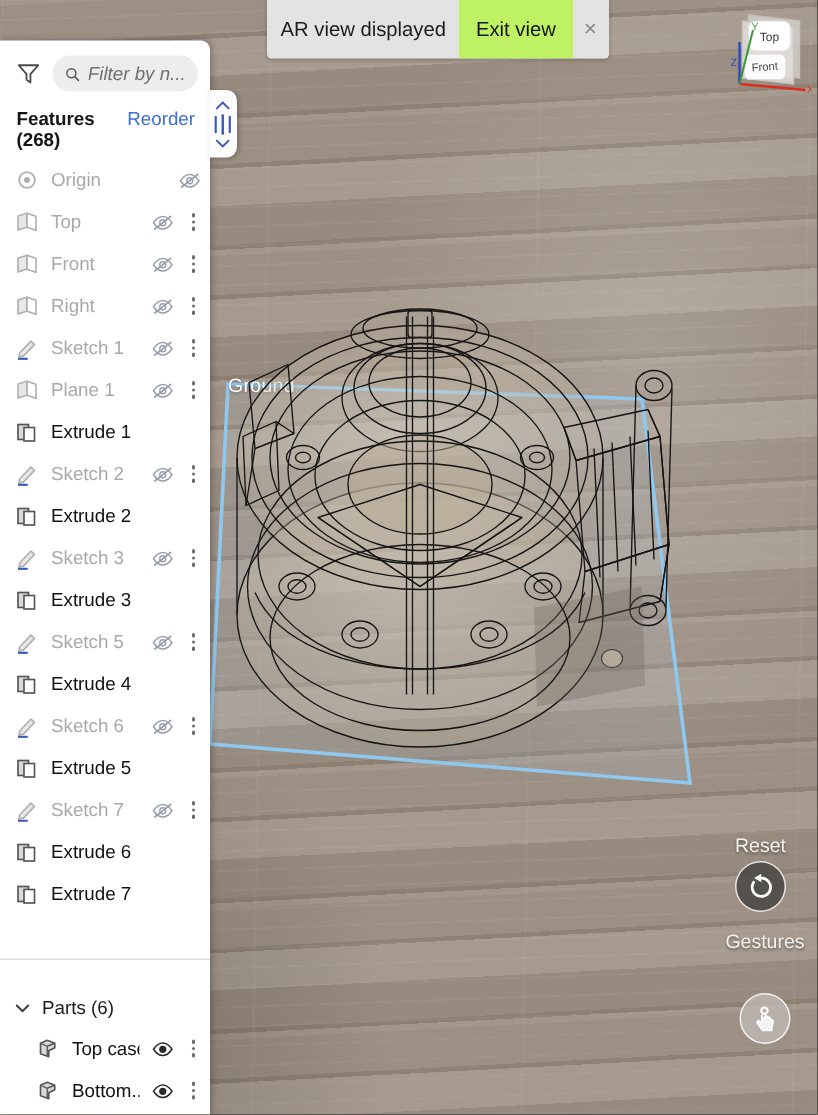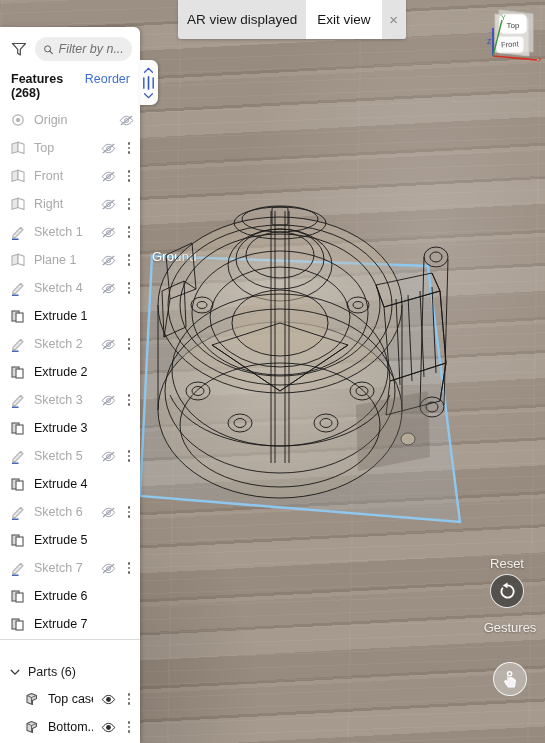--- a/index.html
+++ b/index.html
@@ -83,21 +83,21 @@
   }
   #ar-banner .status {
     display: flex; align-items: center;
     padding: 0 9px 0 9px;
     color: #1c1c1c;
     white-space: nowrap;
   }
   #ar-banner .exit-btn {
     display: flex; align-items: center;
     padding: 0 11px;
-    background: #ffffff;
+    background: #bef264;
     color: #141414;
     border: none;
     font-family: inherit;
     font-size: 13.5px;
     cursor: pointer;
     white-space: nowrap;
   }
   #ar-banner .close-btn {
     display: flex; align-items: center; justify-content: center;
     width: 24px;
@@ -501,37 +501,20 @@
               <path d="M1.6 8 C4 4.4 7 3 9 3 C11 3 14 4.4 16.4 8 C14 11.6 11 13 9 13 C7 13 4 11.6 1.6 8 Z" fill="none" stroke="#9a9fae" stroke-width="1.2"></path>
               <circle cx="9" cy="8" r="2.4" fill="none" stroke="#9a9fae" stroke-width="1.1"></circle>
               <line x1="2.2" y1="13.4" x2="15.8" y2="2.6" stroke="#9a9fae" stroke-width="1.3"></line>
             </svg>
             <div class="kebab">
               <i></i>
               <i></i>
               <i></i>
             </div>
           </div>
-          <div class="feature-row dim">
-            <svg viewBox="0 0 16 16" class="ficon">
-              <path d="M3.2 11.2 L10.6 3.4 L13 5.6 L5.6 13.4 L2.6 14 Z" fill="#e8e8e8" stroke="#b0b0b0" stroke-width="1.1" stroke-linejoin="round"></path>
-             <line x1="2" y1="15.2" x2="8.5" y2="15.2" stroke="#3558b8" stroke-width="1.4"></line>
-            </svg>
-            <span class="fname">Sketch 4</span>
-            <svg viewBox="0 0 18 16" class="eye">
-              <path d="M1.6 8 C4 4.4 7 3 9 3 C11 3 14 4.4 16.4 8 C14 11.6 11 13 9 13 C7 13 4 11.6 1.6 8 Z" fill="none" stroke="#9a9fae" stroke-width="1.2"></path>
-              <circle cx="9" cy="8" r="2.4" fill="none" stroke="#9a9fae" stroke-width="1.1"></circle>
-              <line x1="2.2" y1="13.4" x2="15.8" y2="2.6" stroke="#9a9fae" stroke-width="1.3"></line>
-            </svg>
-            <div class="kebab">
-              <i></i>
-              <i></i>
-              <i></i>
-            </div>
-          </div>
           <div class="feature-row active">
             <svg viewBox="0 0 16 16" class="ficon">
               <rect x="2" y="3" width="7" height="10" fill="#d9d9d9" stroke="#555555" stroke-width="1.1"></rect>
              <rect x="6" y="5" width="7" height="9" fill="#ffffff" stroke="#555555" stroke-width="1.1"></rect>
             </svg>
             <span class="fname">Extrude 1</span>
           </div>
           <div class="feature-row dim">
             <svg viewBox="0 0 16 16" class="ficon">
               <path d="M3.2 11.2 L10.6 3.4 L13 5.6 L5.6 13.4 L2.6 14 Z" fill="#e8e8e8" stroke="#b0b0b0" stroke-width="1.1" stroke-linejoin="round"></path>

